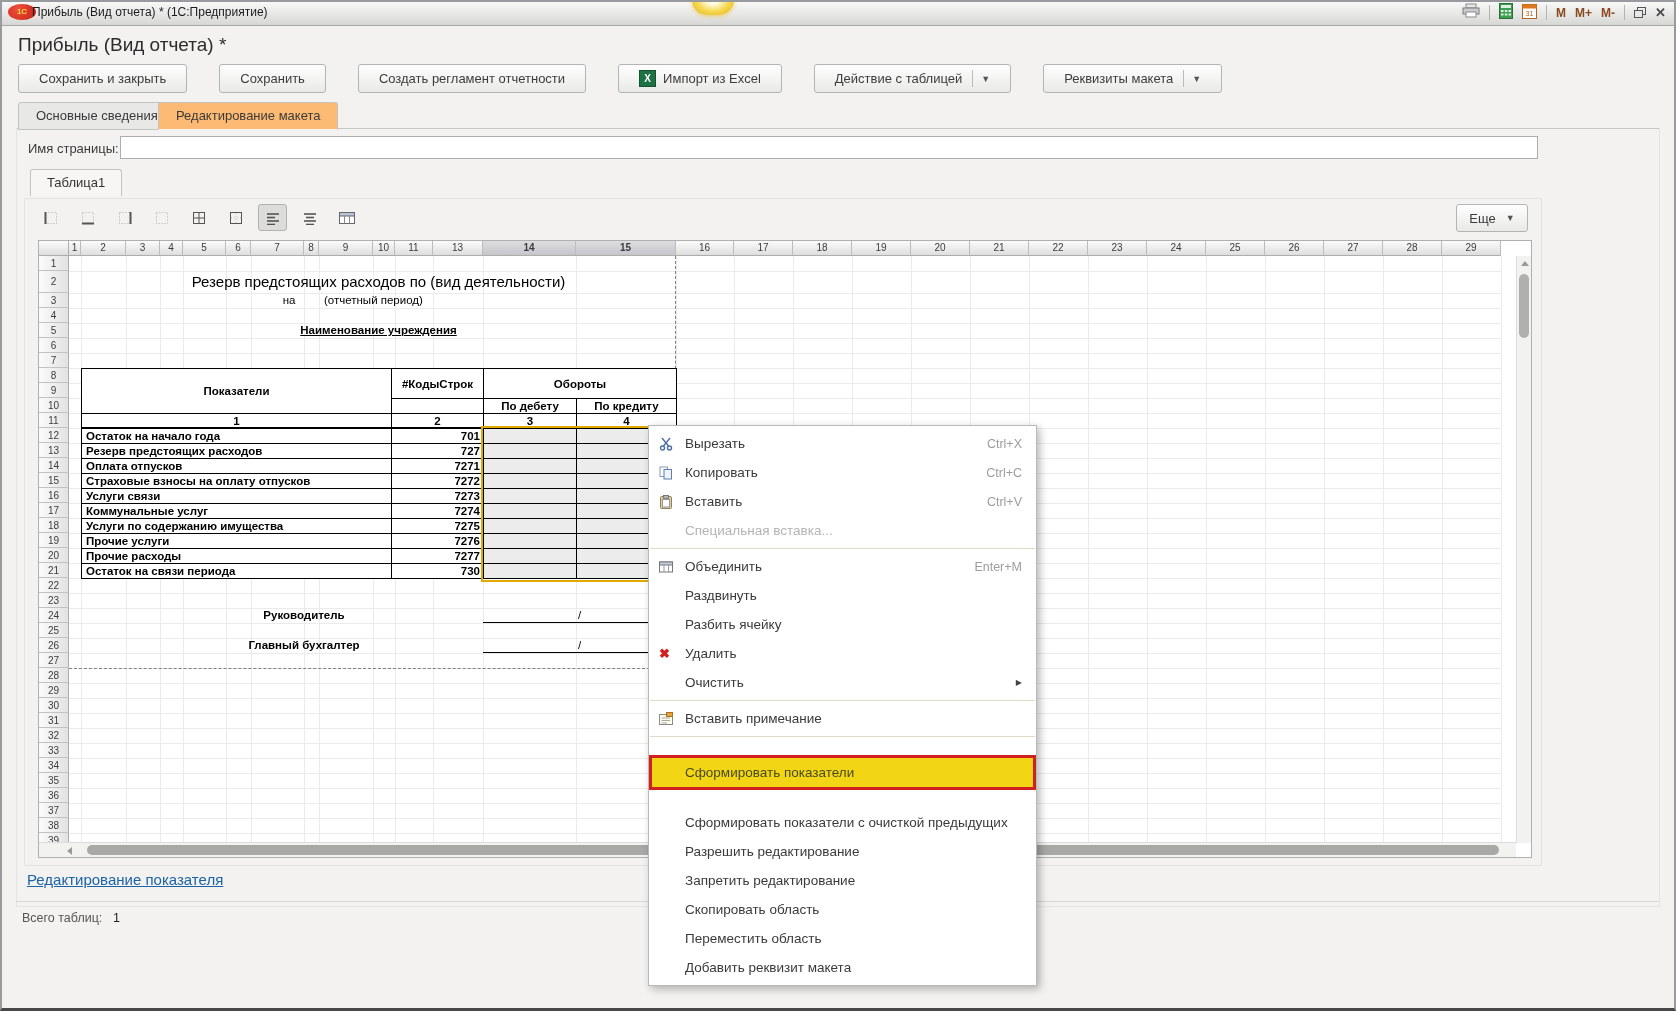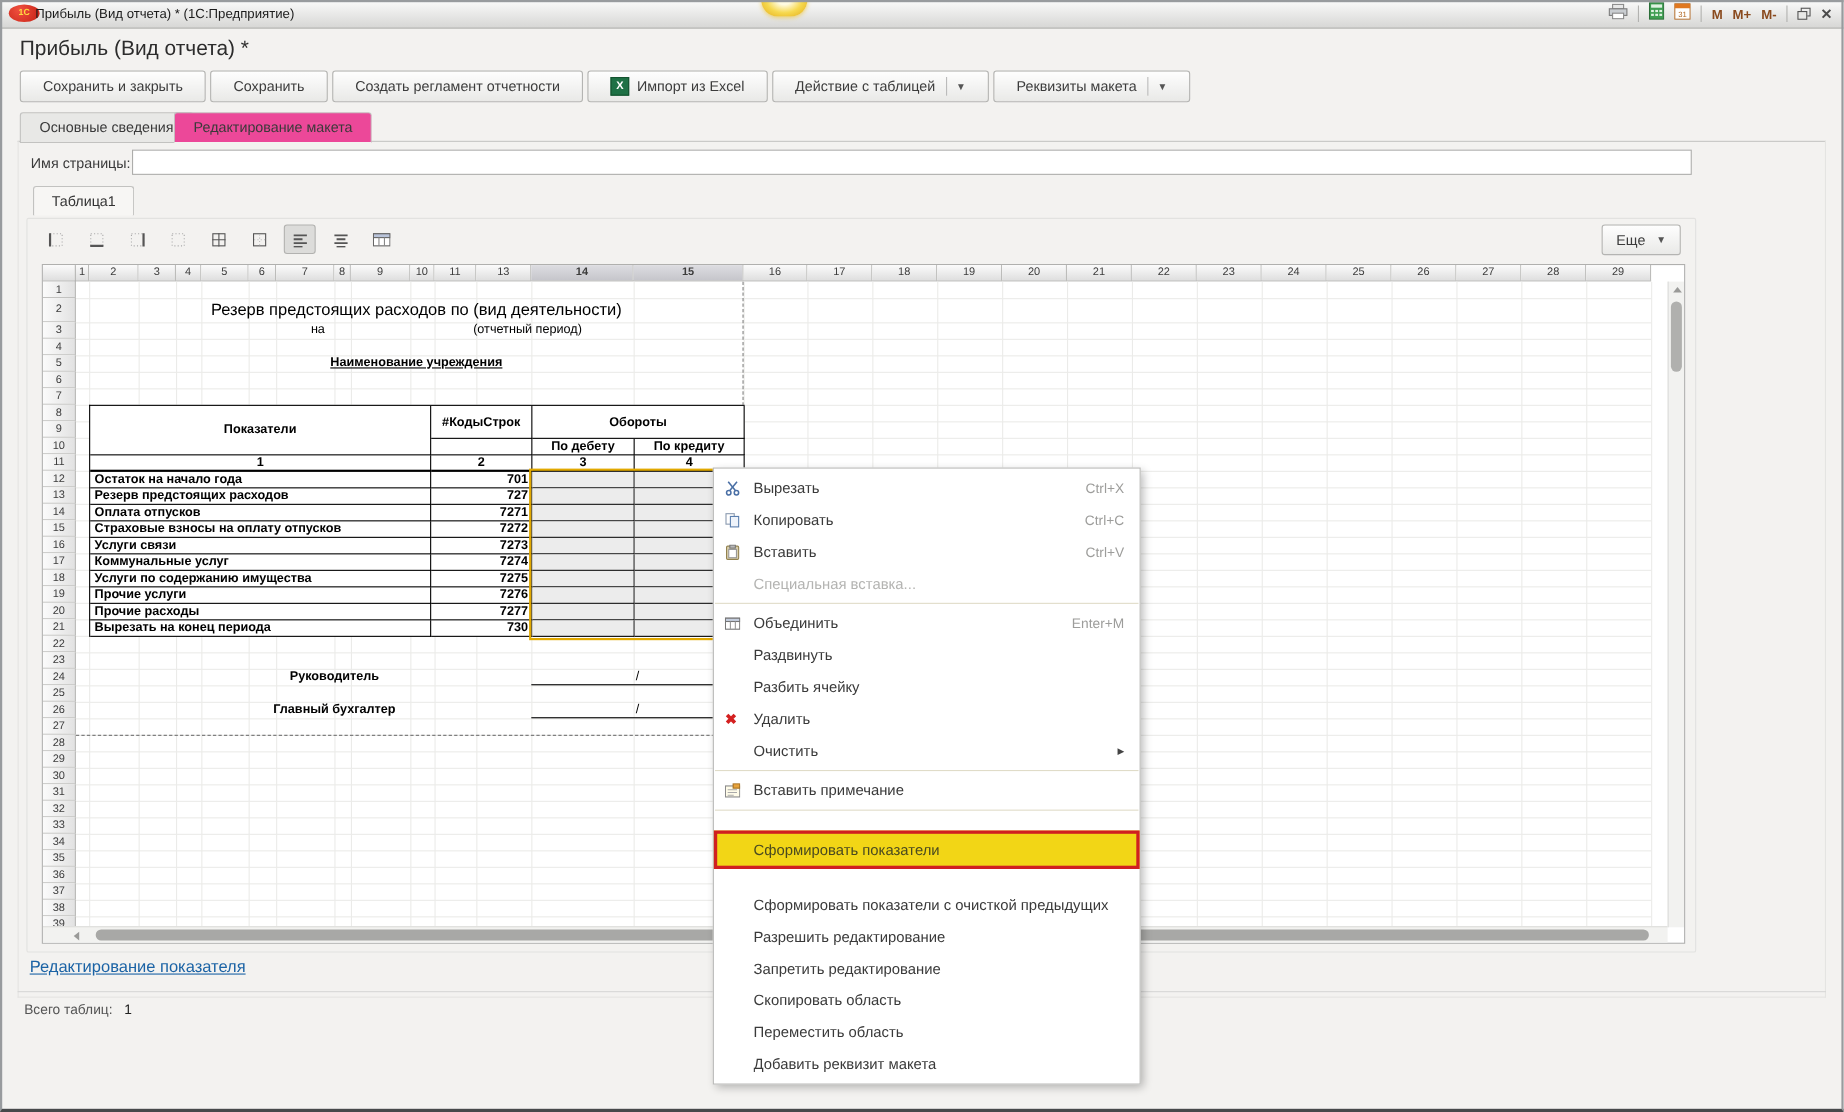--- a/index.html
+++ b/index.html
@@ -23,34 +23,34 @@
   .tb-right{position:absolute;right:10px;top:0;height:25px;display:flex;align-items:center;gap:9px;}
   .tb-div{width:1px;height:15px;background:#b2b2b0;}
   .tb-m{font-size:12px;font-weight:bold;color:#8a4a1e;}
   .tb-x{font-size:13px;font-weight:bold;color:#4a4a4a;}
   .win-restore{position:relative;width:12px;height:11px;display:inline-block;}
   .win-restore:before{content:"";position:absolute;right:0;top:0;width:7px;height:6px;border:1px solid #555;}
   .win-restore:after{content:"";position:absolute;left:0;bottom:0;width:7px;height:6px;border:1px solid #555;background:#e8e8e6;}
 
   
   .page-title{position:absolute;left:18px;top:34px;font-size:19px;color:#2c2c2c;}
-  .toolbar{position:absolute;left:18px;top:64px;display:flex;gap:4px;align-items:center;justify-content:center;}
+  .toolbar{position:absolute;left:18px;top:64px;display:flex;gap:32px;align-items:center;justify-content:center;}
   .btn{height:27px;display:inline-flex;align-items:center;padding:0 20px;font-size:13px;color:#3c3c3c;
     background:linear-gradient(#fefefe,#e9e9e7);border:1px solid #b4b4b2;border-radius:3px;cursor:default;white-space:nowrap;}
   .btn .ddsep{width:1px;height:17px;background:#bbb;margin:0 8px 0 10px;}
   .caret{font-size:9px;color:#555;}
   .xlicon{width:15px;height:15px;background:#1e7145;color:#fff;font-size:10px;font-weight:bold;
     text-align:center;line-height:15px;margin-right:7px;border:1px solid #14532f;}
 
   
   .tabline{position:absolute;left:16px;top:128px;width:1644px;height:1px;background:#c6c6c4;}
   .panel{position:absolute;left:16px;top:128px;width:1642px;height:778px;border:1px solid #e4e4e2;border-top:none;}
   .tab{position:absolute;top:102px;height:26px;line-height:26px;padding:0 17px;font-size:13px;
     border:1px solid #c2c2c0;border-radius:3px 3px 0 0;background:#e8e8e6;color:#3a3a3a;z-index:2;}
-  .tab.active{background:#ec4899;border-bottom:1px solid #f4f3f1;}
+  .tab.active{background:#fdba74;border-bottom:1px solid #f4f3f1;}
   #tab0{left:18px;}
   #tab1{left:158px;}
 
   .pagename-label{position:absolute;left:28px;top:141px;font-size:13px;color:#3a3a3a;}
   .pagename-input{position:absolute;left:120px;top:136px;width:1418px;height:23px;border:1px solid #adadab;
     background:#fff;font-size:13px;padding:0 4px;box-sizing:border-box;}
 
   .sheet-tab{position:absolute;left:30px;top:169px;height:26px;line-height:26px;padding:0 16px;font-size:13px;
     border:1px solid #c2c2c0;border-bottom:none;border-radius:3px 3px 0 0;background:#f7f6f4;z-index:2;}
 
@@ -72,21 +72,21 @@
   .ch.sel{background:linear-gradient(#dddde1,#c5c5cb);font-weight:bold;}
   .rh{position:absolute;left:0;width:30px;background:linear-gradient(to right,#fbfbfb,#e2e2e2);border-bottom:1px solid #c2c2c0;
     border-right:1px solid #adadab;box-sizing:border-box;font-size:10px;text-align:center;color:#3c3c3c;display:flex;align-items:center;justify-content:center;}
   .content{position:absolute;left:30px;top:15px;width:1447px;height:587px;overflow:hidden;background:#fff;}
   .gv{position:absolute;top:0;width:1px;height:587px;background:#ebebe9;}
   .gh{position:absolute;left:0;width:1432px;height:1px;background:#ebebe9;}
 
   .rpt-title{position:absolute;left:12px;top:15px;width:595px;height:22px;line-height:22px;text-align:center;
     font-size:15px;font-weight:normal;color:#000;z-index:2;}
   .rpt-na{position:absolute;left:190px;top:37px;width:60px;height:15px;line-height:15px;text-align:center;font-size:11.5px;color:#000;z-index:2;}
-  .rpt-period{position:absolute;left:255px;top:37px;width:205px;height:15px;line-height:15px;text-align:right;font-size:11.5px;color:#000;z-index:2;}
+  .rpt-period{position:absolute;left:255px;top:37px;width:205px;height:15px;line-height:15px;text-align:left;font-size:11.5px;color:#000;z-index:2;}
   .rpt-org{position:absolute;left:12px;top:67px;width:595px;height:15px;line-height:15px;text-align:center;
     font-size:11.5px;font-weight:bold;text-decoration:underline;color:#000;z-index:2;}
 
   .rgrid{position:absolute;left:12px;top:112px;display:grid;grid-template-columns:310px 92px 93px 100px;
     grid-template-rows:30px 15px 15px repeat(10,15px);border-top:1px solid #000;border-left:1px solid #000;
     background:#fff;z-index:2;}
   .rc{border-right:1px solid #000;border-bottom:1px solid #000;box-sizing:border-box;font-size:11.5px;font-weight:bold;
     color:#000;display:flex;align-items:center;overflow:hidden;white-space:nowrap;}
   .rc.center{justify-content:center;}
   .rc.name{padding-left:4px;}
@@ -475,21 +475,21 @@
         <div class="rc selcell"></div>
         <div class="rc selcell"></div>
         <div class="rc name">Прочие услуги</div>
         <div class="rc code">7276</div>
         <div class="rc selcell"></div>
         <div class="rc selcell"></div>
         <div class="rc name">Прочие расходы</div>
         <div class="rc code">7277</div>
         <div class="rc selcell"></div>
         <div class="rc selcell"></div>
-        <div class="rc name">Вырезать на конец периода</div>
+        <div class="rc name">Остаток на связи периода</div>
         <div class="rc code">730</div>
         <div class="rc selcell"></div>
         <div class="rc selcell"></div>
       </div>
 
     <div class="sel-border"></div>
 
     <div class="sig-label" style="left:120px;top:352px;">Руководитель</div>
     <div class="sig-line" style="top:352px;">/</div>
     <div class="sig-label" style="left:120px;top:382px;">Главный бухгалтер</div>

